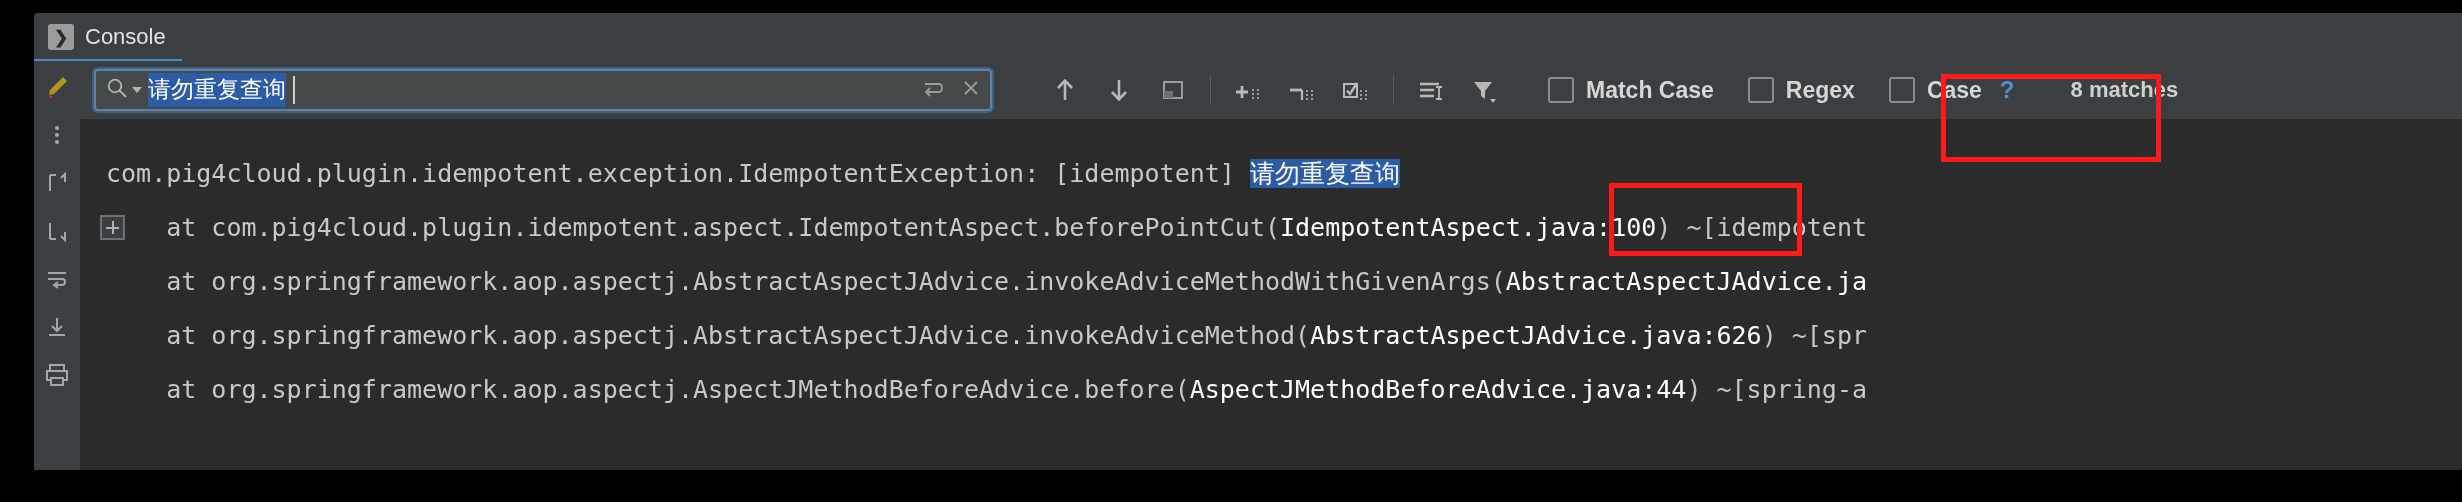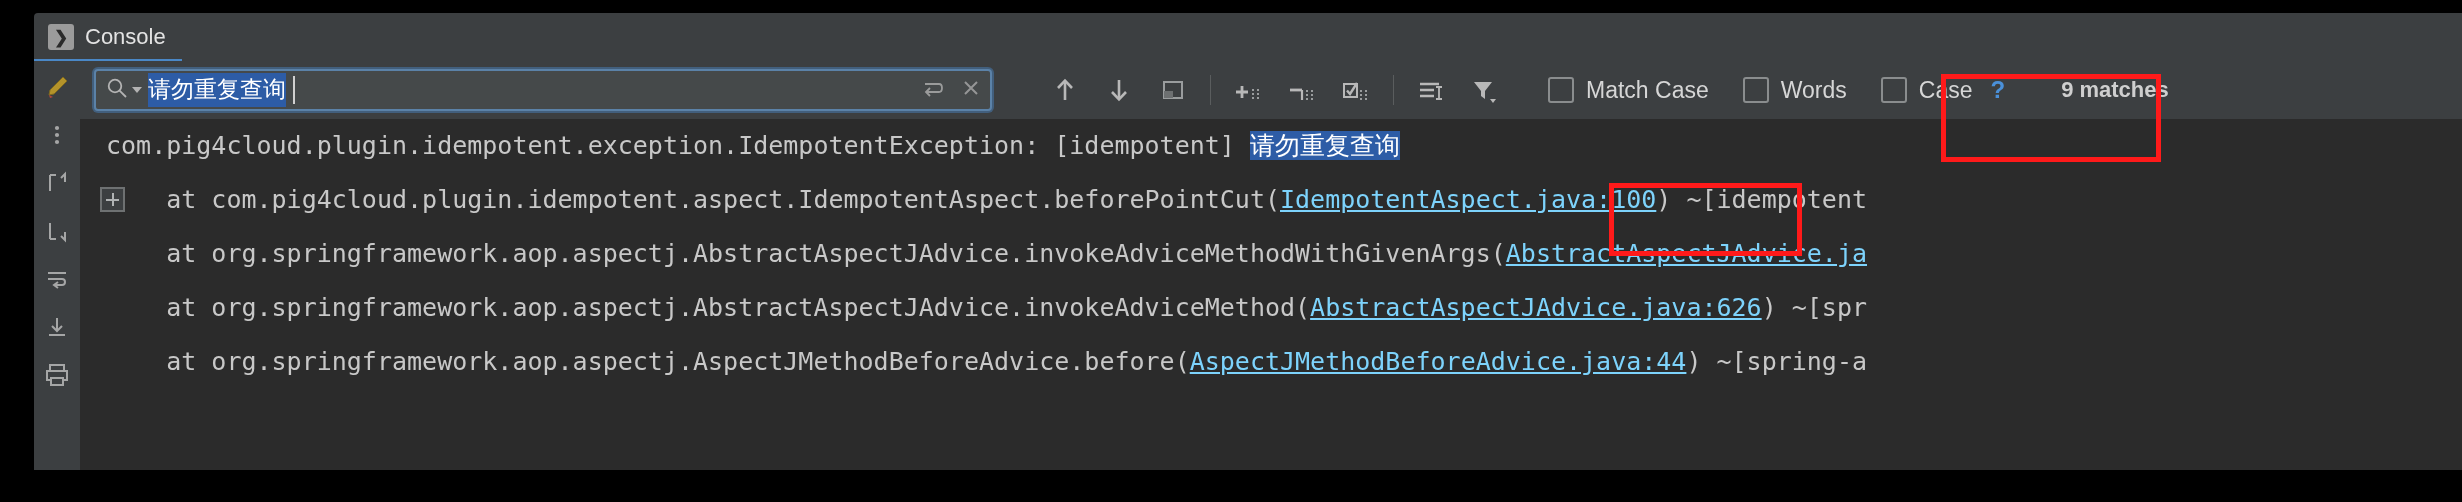--- a/index.html
+++ b/index.html
@@ -92,53 +92,53 @@
 
   .tb-icons { display: flex; align-items: center; gap: 0; margin-left: 46px; }
   .tbtn {
     width: 54px; height: 46px;
     display: flex; align-items: center; justify-content: center;
   }
   .tbtn svg { display: block; }
   .tsep { width: 1px; height: 30px; background: #5a5d5e; margin: 0 10px; }
 
   .checks { display: flex; align-items: center; margin-left: 36px; gap: 0; }
-  .chkitem { display: flex; align-items: flex-start; gap: 12px; margin-right: 34px; }
+  .chkitem { display: flex; align-items: flex-start; gap: 12px; margin-right: 34px; font-weight: bold; }
   .chkbox {
     width: 26px; height: 26px;
     border: 2px solid #8a8d8e; border-radius: 3px;
     background: #3c3f41;
   }
   .chklabel { color: #d6d6d6; font-size: 23px; font-family: "Liberation Sans", sans-serif; }
   .help-q { color: #4a90d9; font-size: 24px; font-weight: bold; margin-left: -16px; }
 
   .matches {
     color: #cfcfcf; font-size: 22px; font-weight: bold;
     font-family: "Liberation Sans", sans-serif;
     margin-left: 56px;
     white-space: nowrap;
   }
 
   
   .console {
     flex: 1; background: #2b2b2b;
     position: relative; overflow: hidden;
-    padding-top: 0;
+    padding-top: 28px;
   }
   .logline {
     height: 54px; line-height: 54px;
     white-space: pre;
     font-family: "DejaVu Sans Mono", monospace;
     font-size: 25px;
     color: #c8c8c8;
     position: relative;
     padding-left: 26px;
   }
   .link {
-    color: #7dd3fc; text-decoration: underline;
+    color: #ffffff; 
   }
   .hl {
     background: #2d5ca6; color: #ffffff;
   }
   .fold {
     position: absolute; left: 20px; top: 14px;
     width: 25px; height: 25px;
     border: 2px solid #6e7172; background: #3c3f41;
   }
   .fold::before, .fold::after {
@@ -310,30 +310,30 @@
           </span>
         </div>
 
         <div class="checks">
           <label class="chkitem">
             <span class="chkbox"></span>
             <span class="chklabel">Match Case</span>
           </label>
           <label class="chkitem">
             <span class="chkbox"></span>
-            <span class="chklabel">Words</span>
+            <span class="chklabel">Regex</span>
           </label>
           <label class="chkitem">
             <span class="chkbox"></span>
             <span class="chklabel">Case</span>
           </label>
           <span class="help-q">?</span>
         </div>
 
-        <span class="matches">9 matches</span>
+        <span class="matches">8 matches</span>
       </div>
 
       <div class="console">
         <div id="loglines">
             <div class="logline"><span>com.pig4cloud.plugin.idempotent.exception.IdempotentException: [idempotent] </span><span class="hl">请勿重复查询</span></div>
             <div class="logline"><span class="fold"></span><span>    at com.pig4cloud.plugin.idempotent.aspect.IdempotentAspect.beforePointCut(</span><span class="link">IdempotentAspect.java:100</span><span>) ~[idempotent</span></div>
             <div class="logline"><span>    at org.springframework.aop.aspectj.AbstractAspectJAdvice.invokeAdviceMethodWithGivenArgs(</span><span class="link">AbstractAspectJAdvice.ja</span></div>
             <div class="logline"><span>    at org.springframework.aop.aspectj.AbstractAspectJAdvice.invokeAdviceMethod(</span><span class="link">AbstractAspectJAdvice.java:626</span><span>) ~[spr</span></div>
             <div class="logline"><span>    at org.springframework.aop.aspectj.AspectJMethodBeforeAdvice.before(</span><span class="link">AspectJMethodBeforeAdvice.java:44</span><span>) ~[spring-a</span></div>
           </div>

